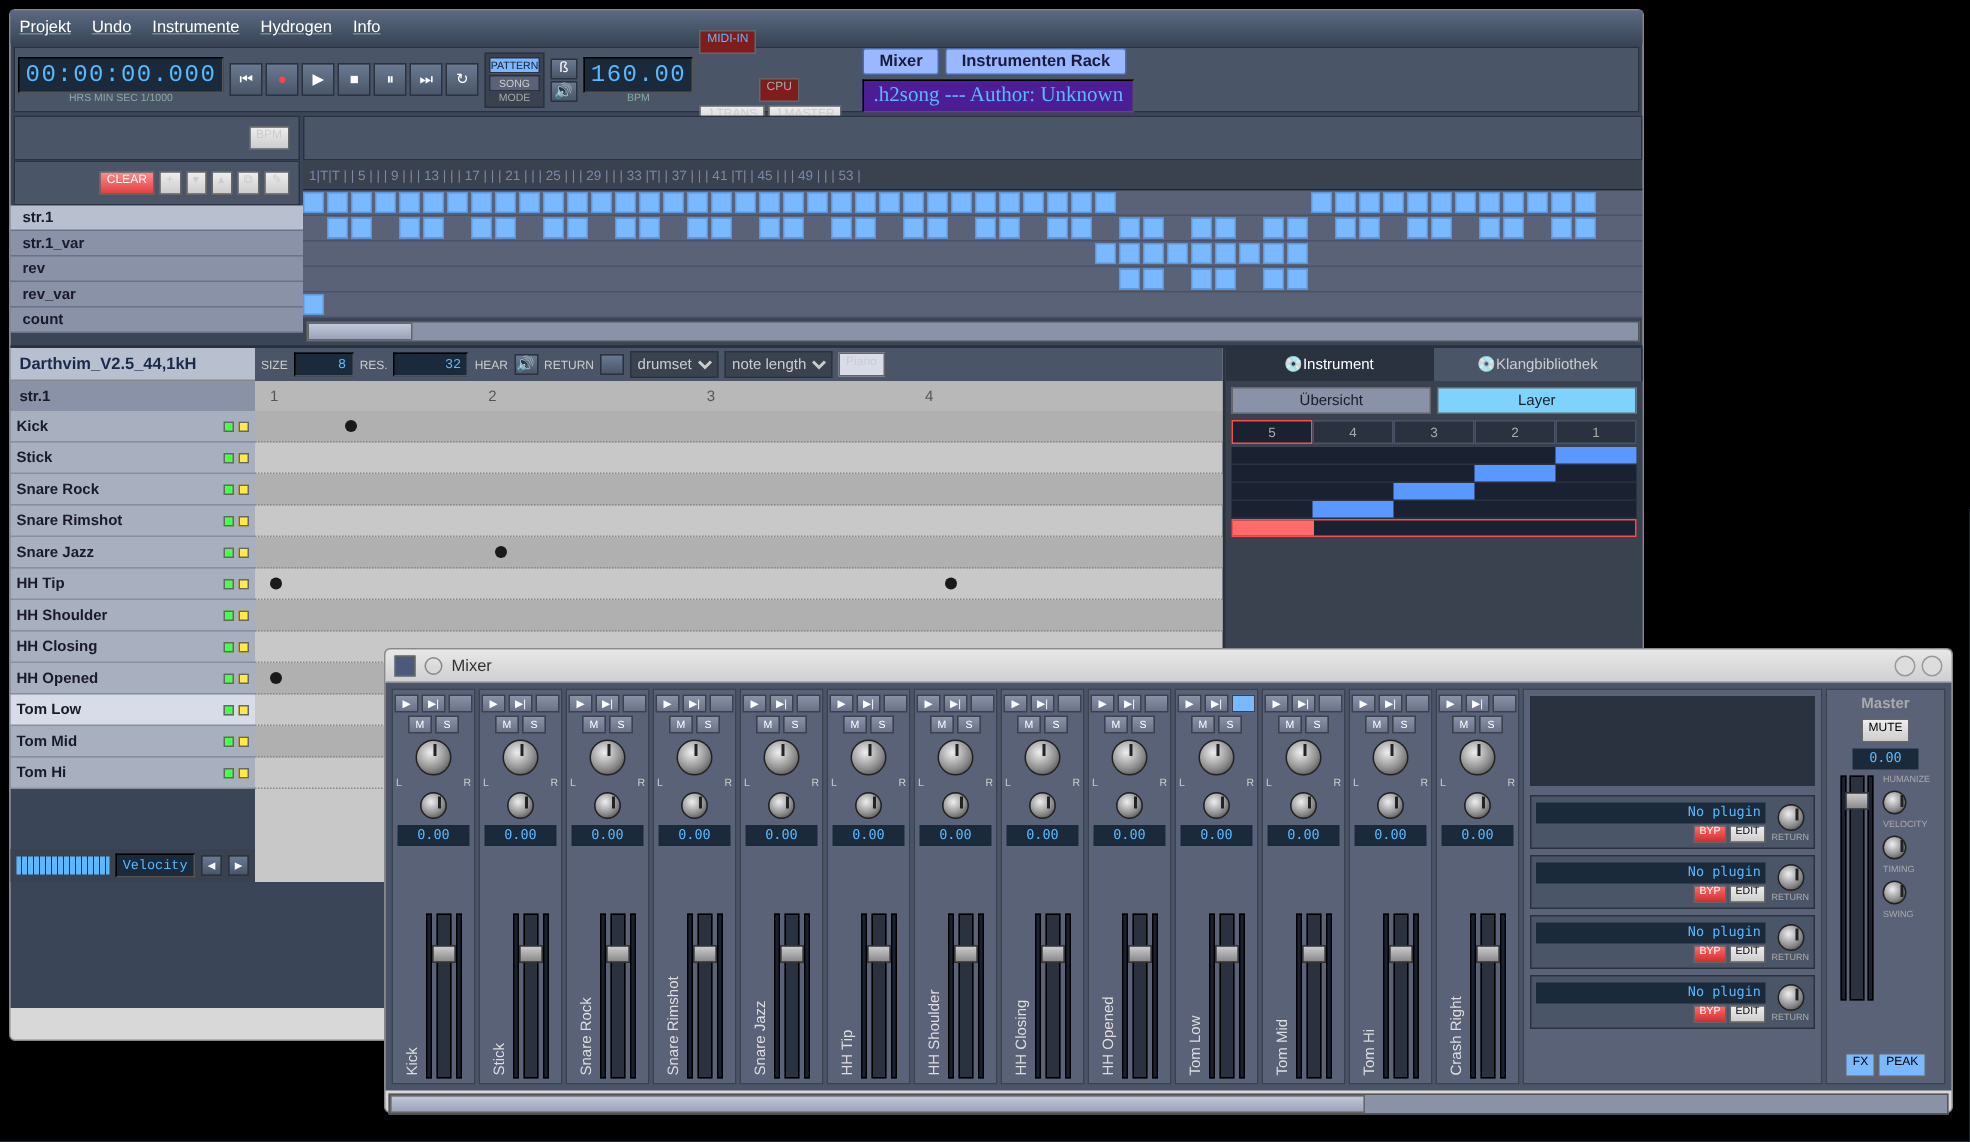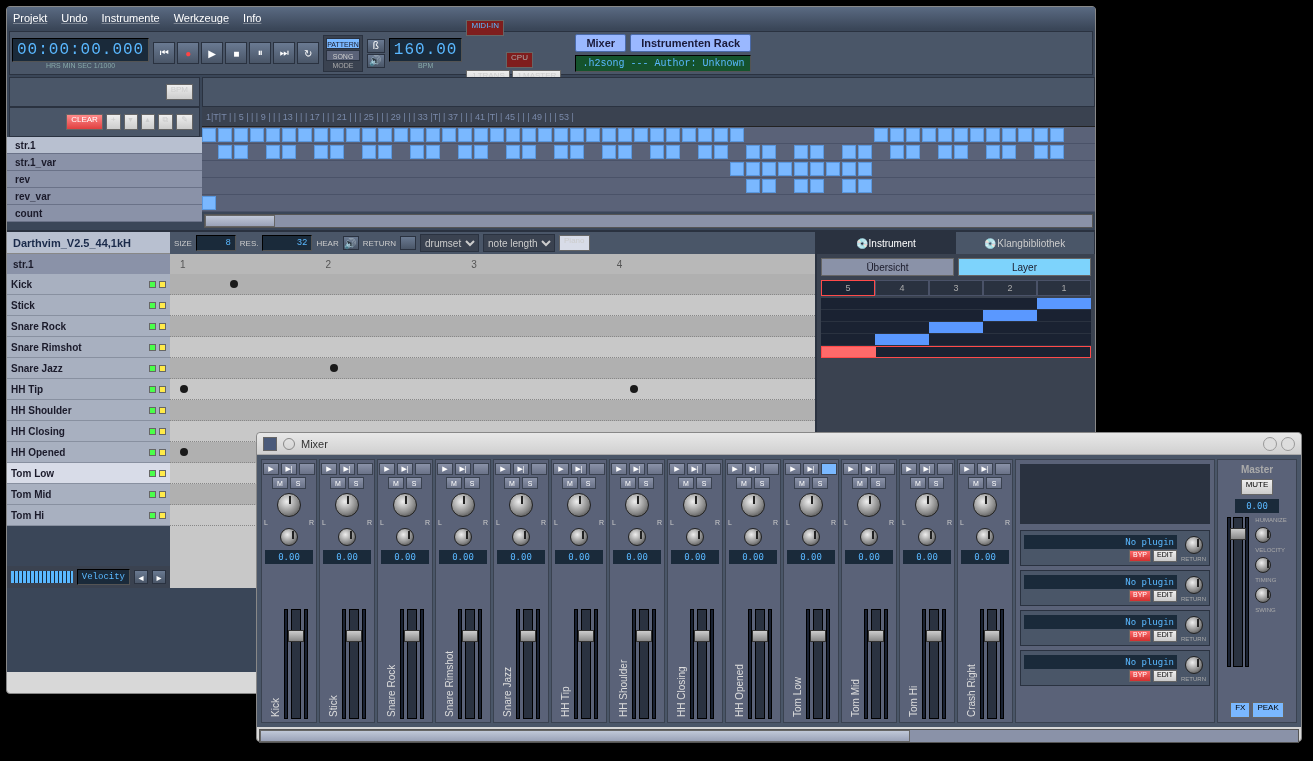--- a/index.html
+++ b/index.html
@@ -90,40 +90,40 @@
 .fx-panel { width: 200px; background: #5a6278; border: 1px solid #3a4250; padding: 4px; }
 .fx-slot { background: #4a5668; border: 1px solid #2a3240; margin-bottom: 4px; padding: 3px; display: flex; align-items: center; gap: 4px; }
 .fx-lcd { flex: 1; height: 14px; background: #1a2a3a; color: #5ab8ff; font-size: 9px; font-family: monospace; text-align: right; padding: 0 3px; line-height: 14px; }
 .fx-btn { height: 12px; padding: 0 3px; font-size: 7px; background: linear-gradient(#eee,#ccc); border: 1px solid #666; cursor: pointer; }
 .fx-btn.red { background: linear-gradient(#ff6a6a,#d03030); color: #fff; }
 
 .master-panel { width: 80px; background: #5a6278; border: 1px solid #3a4250; padding: 4px; display: flex; flex-direction: column; align-items: center; }
 .master-label { font-size: 10px; color: #aaa; font-weight: bold; margin-bottom: 4px; }
 
 .link-btn { padding: 2px 10px; background: #9ab8ff; border: 1px solid #4a6aaa; color: #1a1a3a; font-size: 11px; font-weight: bold; cursor: pointer; border-radius: 2px; }
-.status-lcd { background: #14532d; color: #5ab8ff; font-family: Liberation Mono, monospace; font-size: 10px; padding: 2px 6px; border: 1px inset #000; }
+.status-lcd { background: #4c1d95; color: #5ab8ff; font-family: Liberation Serif, serif; font-size: 14px; padding: 2px 6px; border: 1px inset #000; }
 
 .scroll-h { height: 14px; background: #8a92a8; border: 1px solid #555; margin: 2px; position: relative; }
 .scroll-thumb { position: absolute; height: 100%; background: linear-gradient(#c0c8d8,#9aa2b8); border: 1px solid #666; }
 
 select.combo { background: #3a4250; color: #ccc; border: 1px solid #2a3240; font-size: 10px; height: 18px; }
 .mode-box { background: #3a4250; border: 1px solid #2a3240; padding: 2px; display: flex; flex-direction: column; gap: 1px; }
 .mode-btn { height: 11px; font-size: 7px; background: #5a6278; color: #ccc; text-align: center; line-height: 11px; cursor: pointer; border: 1px solid #2a3240; }
 .mode-btn.on { background: #7ab8ff; color: #1a1a2a; }
 </style>
 </head>
 <body>
 
 <div class="window" style="left:6px; top:6px; width:1090px; height:688px;">
   <div class="app-body" style="height:665px;">
     <div class="menubar">
       <span>Projekt</span>
       <span>Undo</span>
       <span>Instrumente</span>
-      <span>Werkzeuge</span>
+      <span>Hydrogen</span>
       <span>Info</span>
     </div>
 
     <div class="toolbar">
       <div style="display:flex;flex-direction:column;align-items:center;">
         <div class="lcd lcd-time">00:00:00.000</div>
         <div class="lcd-small">HRS   MIN   SEC  1/1000</div>
       </div>
       <div style="display:flex;gap:2px;">
         <div class="tbtn">⏮</div>

